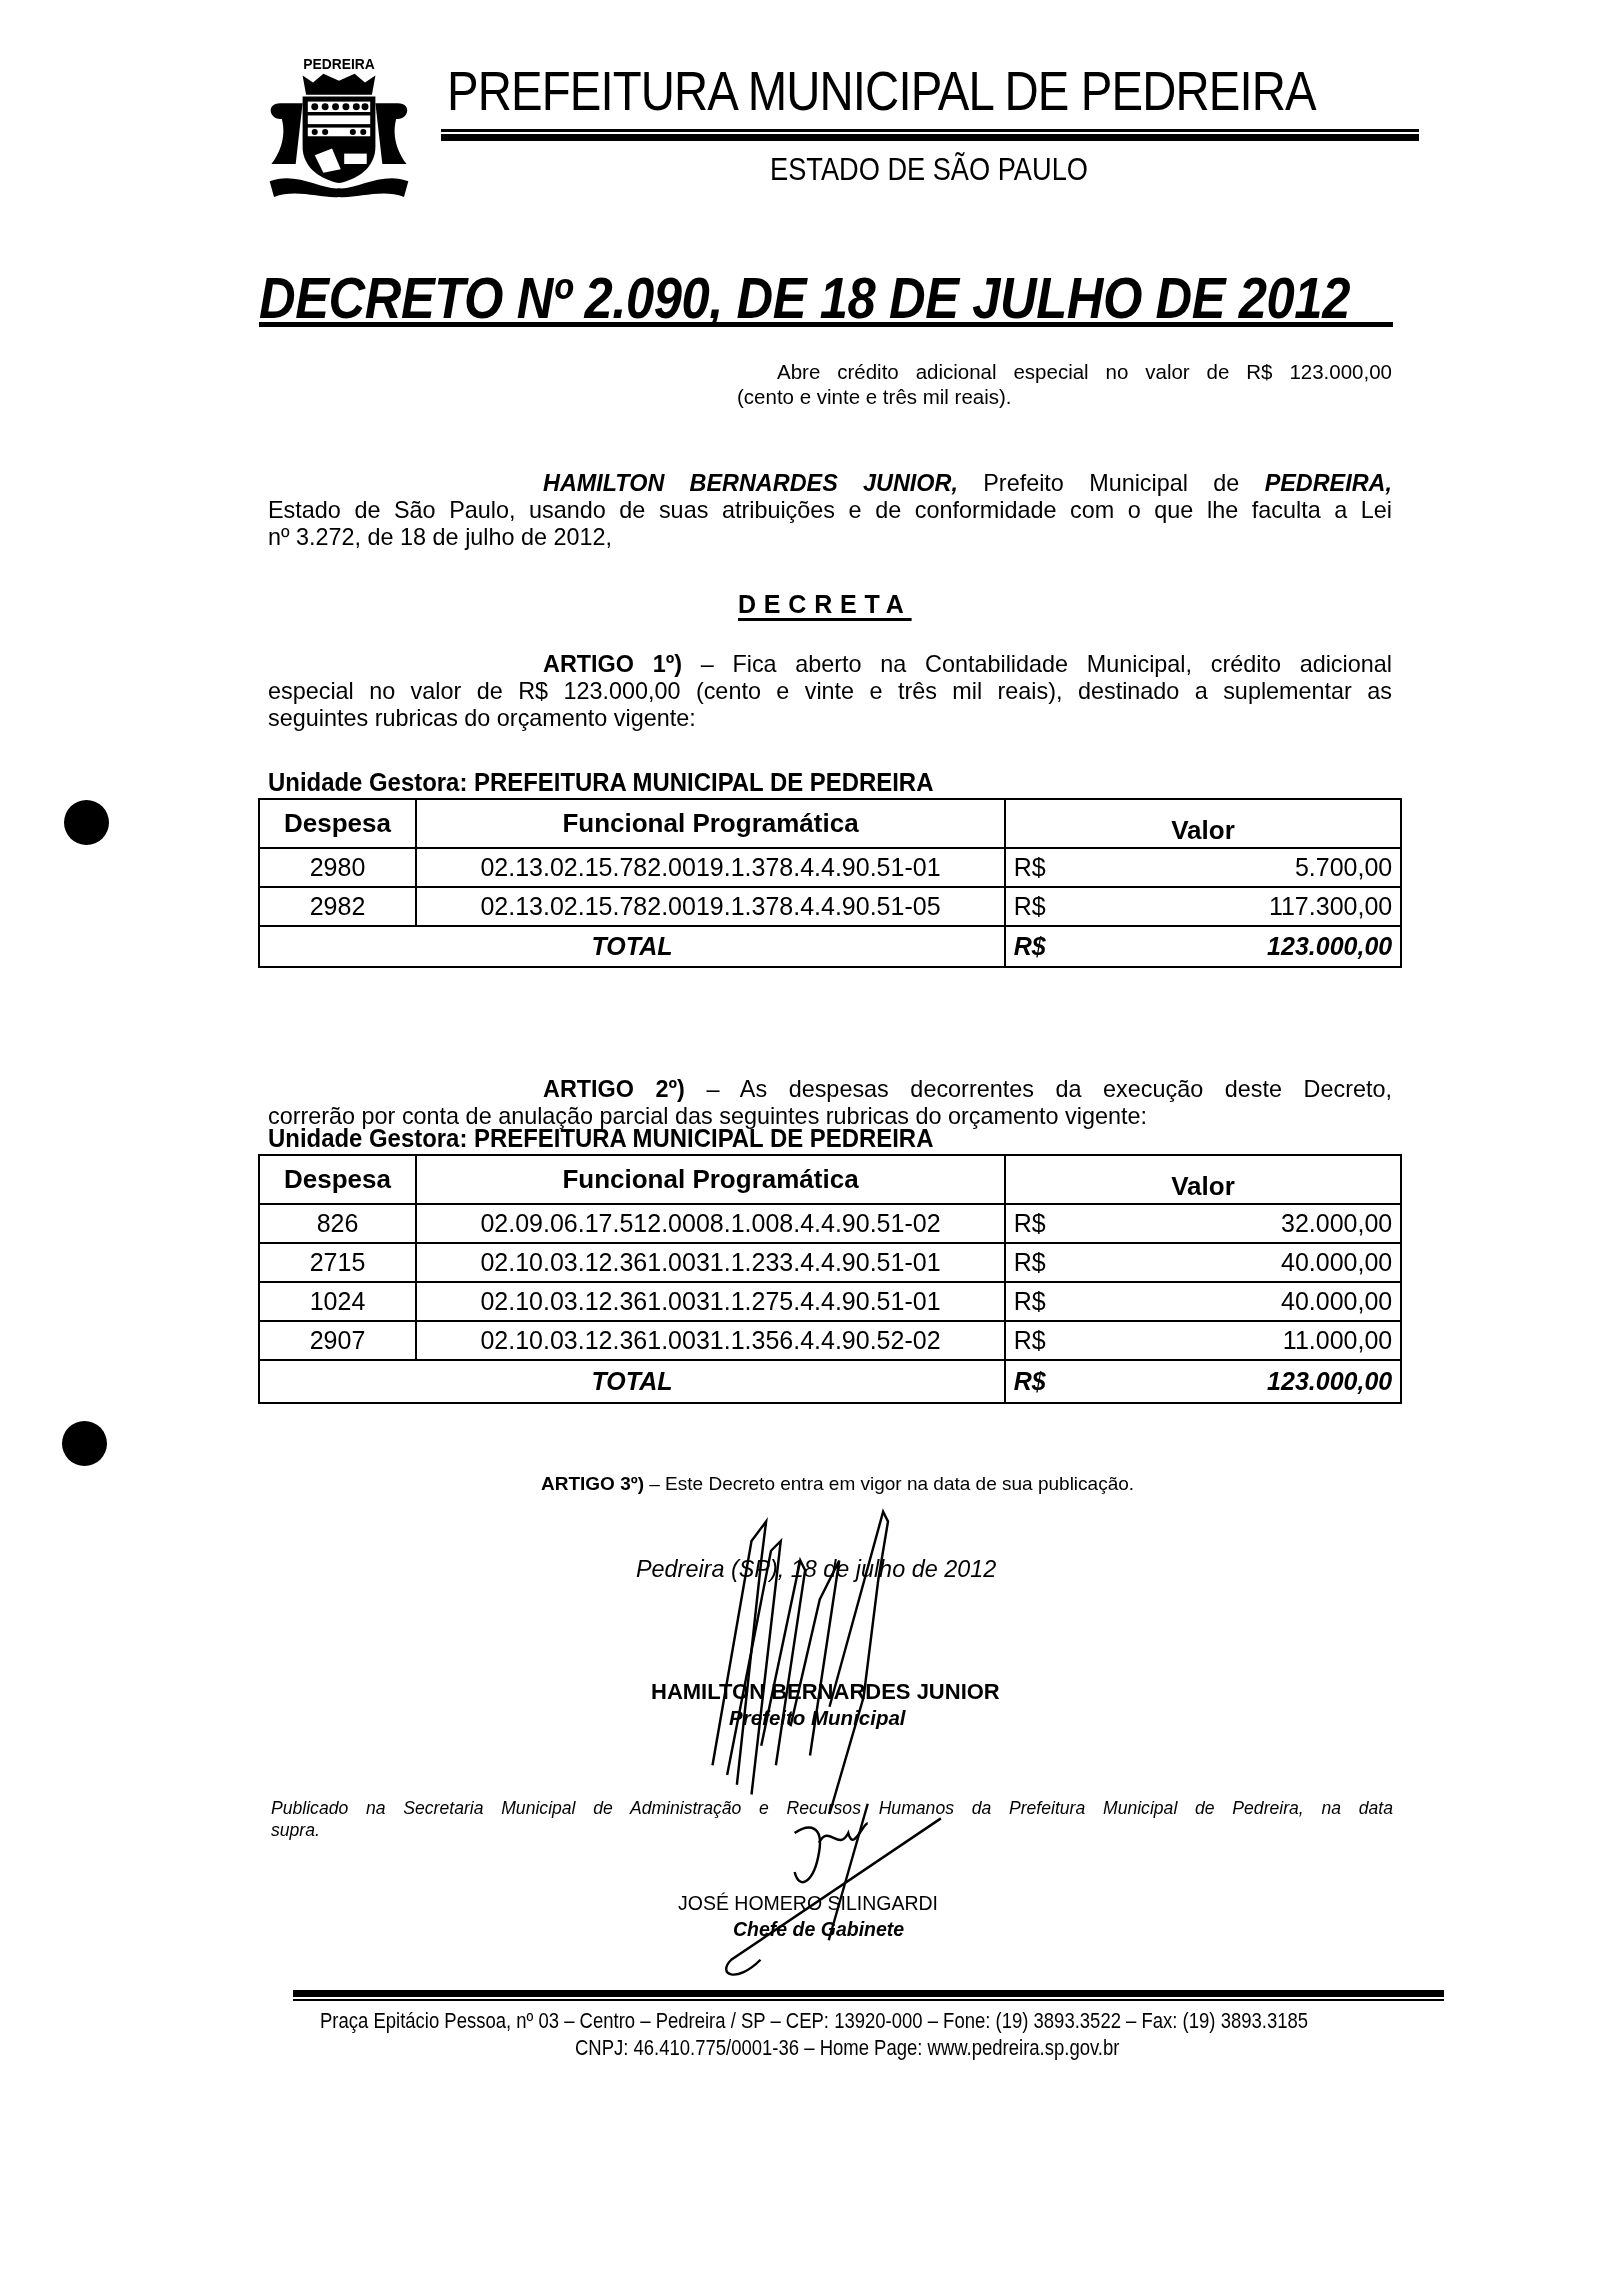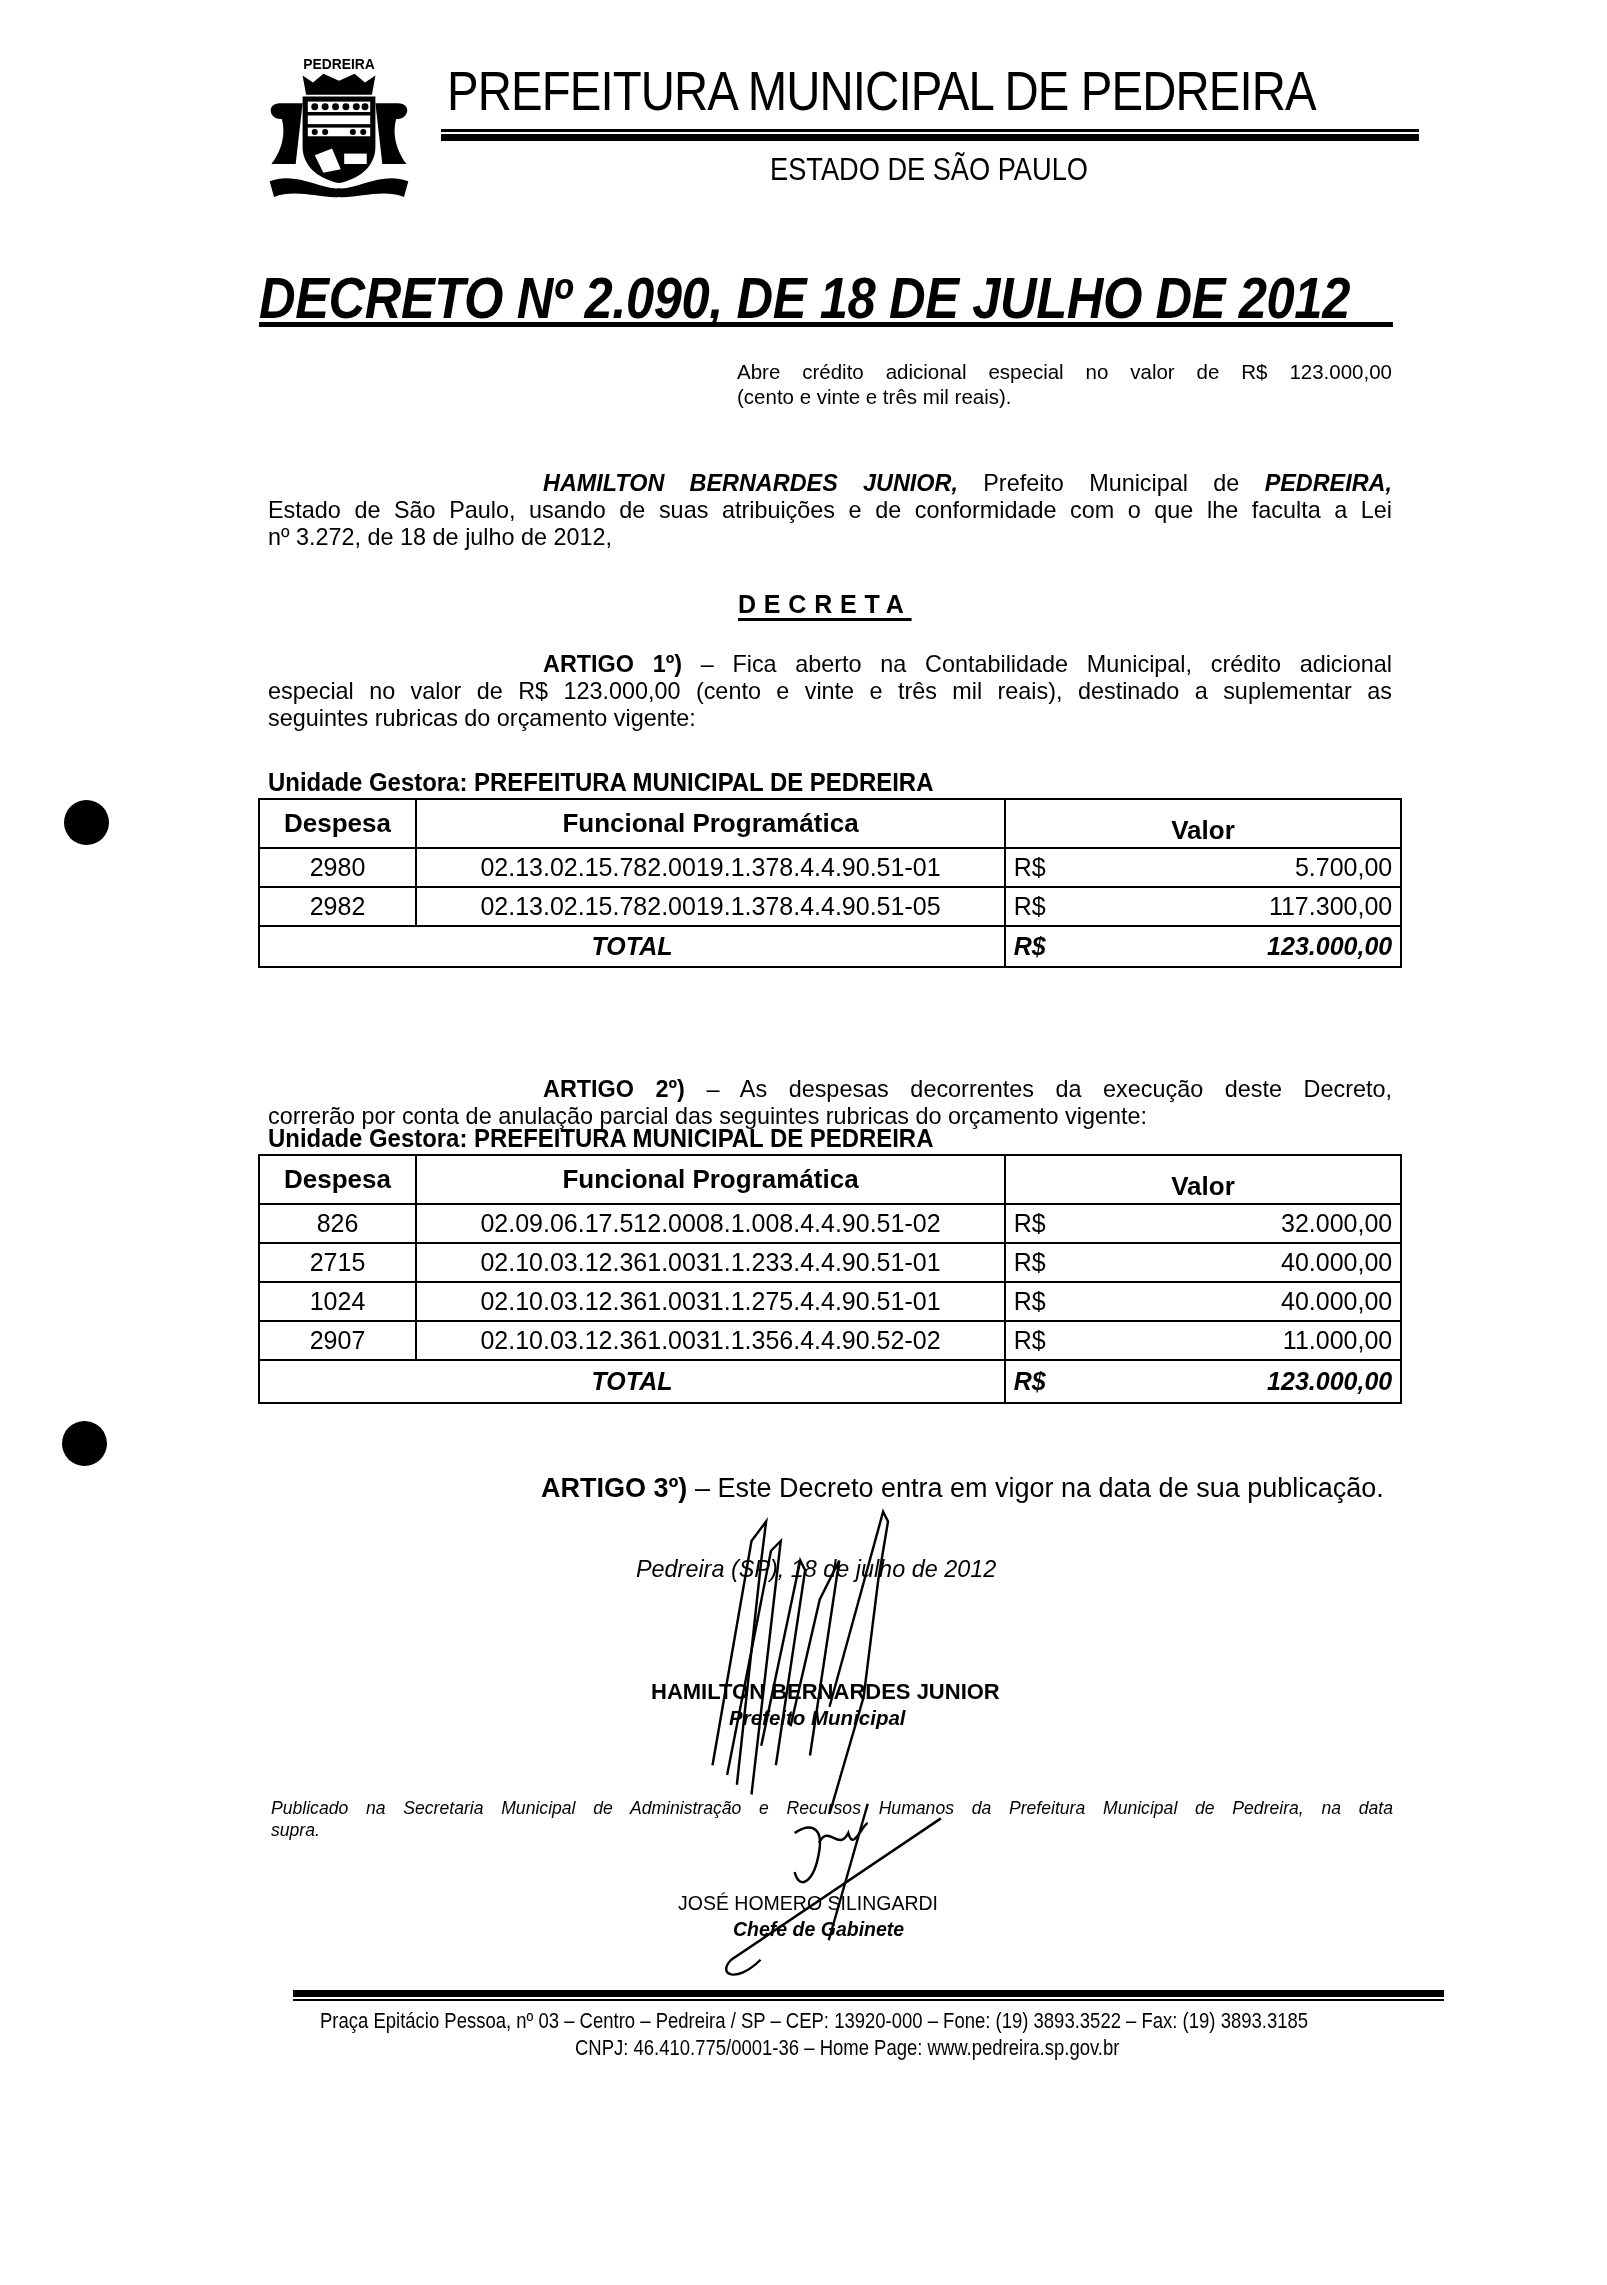--- a/index.html
+++ b/index.html
@@ -31,21 +31,21 @@
     white-space: nowrap; transform: scaleX(0.89); transform-origin: left top;
     letter-spacing: -0.5px;
   }
   #title-underline { left: 259px; top: 322px; width: 1134px; height: 4.9px; background: #000; }
 
   
   #ementa {
     left: 737px; top: 359px; width: 655px; font-size: 20.5px; line-height: 25px;
     text-align: justify; text-align-last: left;
   }
-  #ementa .l1 { display: block; text-align: justify; text-align-last: justify; }
+  #ementa .l1 { display: block; text-align: justify; text-align-last: justify; margin-left: 40px; }
 
   
   .para {
     position: absolute; left: 268px; width: 1124px; font-size: 23.4px; line-height: 27px;
     text-align: justify;
   }
   .para .first { display: block; text-indent: 275px; text-align: justify; text-align-last: justify; }
   .para .line { display: block; text-align: justify; text-align-last: justify; }
   .para .last { display: block; text-align: left; }
 
@@ -76,21 +76,21 @@
   table.budget td.valor { padding: 0 7.8px; }
   .cur { float: left; }
   .amt { float: right; }
   tr.total-row td { font-weight: bold; font-style: italic; }
   tr.total-row td.total-label { text-align: center; }
 
   #table1 { left: 258px; top: 798px; width: 1142px; }
   #table2 { left: 258px; top: 1154px; width: 1142px; }
 
   
-  #art3 { left: 541px; top: 1473px; font-size: 27px; white-space: nowrap; }
+  #art3 { left: 541px; top: 1473px; font-size: 19px; white-space: nowrap; }
 
   #place-date { left: 636px; top: 1556px; font-size: 23.4px; font-style: italic; white-space: nowrap; }
 
   #sig1-name { left: 651px; top: 1679px; font-size: 22px; font-weight: bold; white-space: nowrap; }
   #sig1-role { left: 729px; top: 1706px; font-size: 20.5px; font-weight: bold; font-style: italic; white-space: nowrap; }
 
   #published {
     left: 271px; top: 1758px; width: 1122px; font-size: 17.6px; font-style: italic; line-height: 21.5px;
   }
   #published .line { display: block; text-align: justify; text-align-last: justify; margin-top: 40px; }

